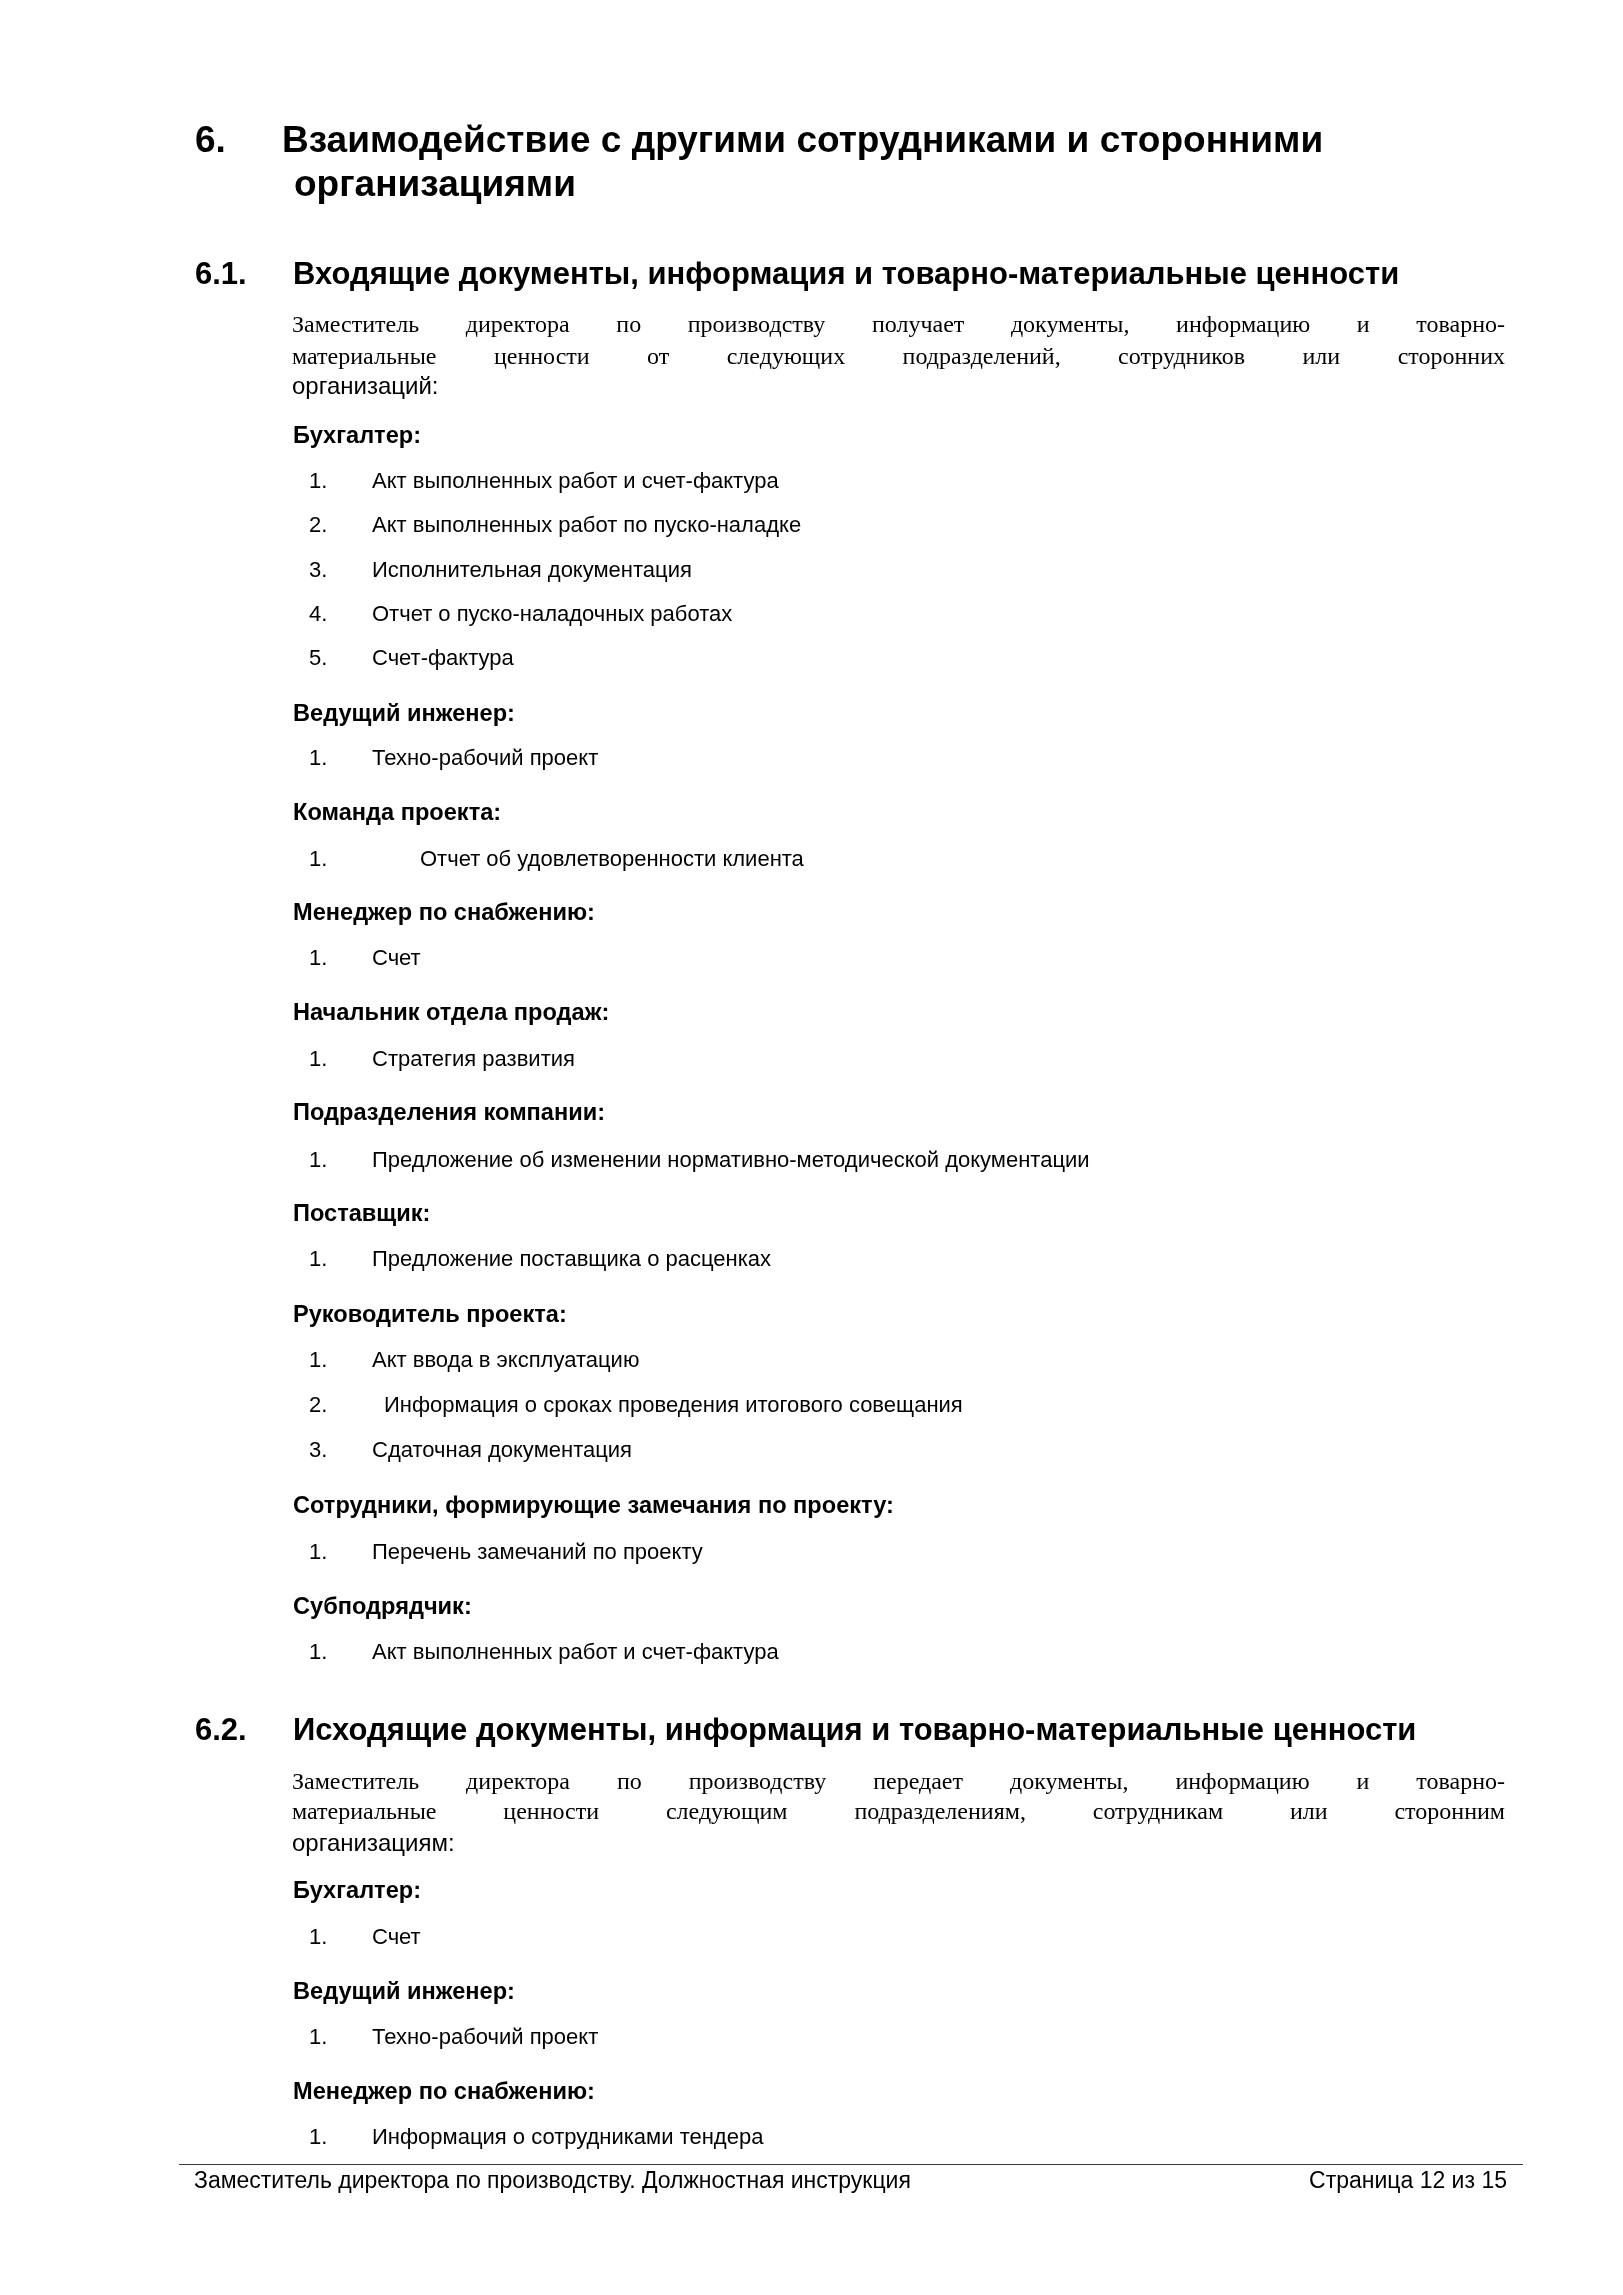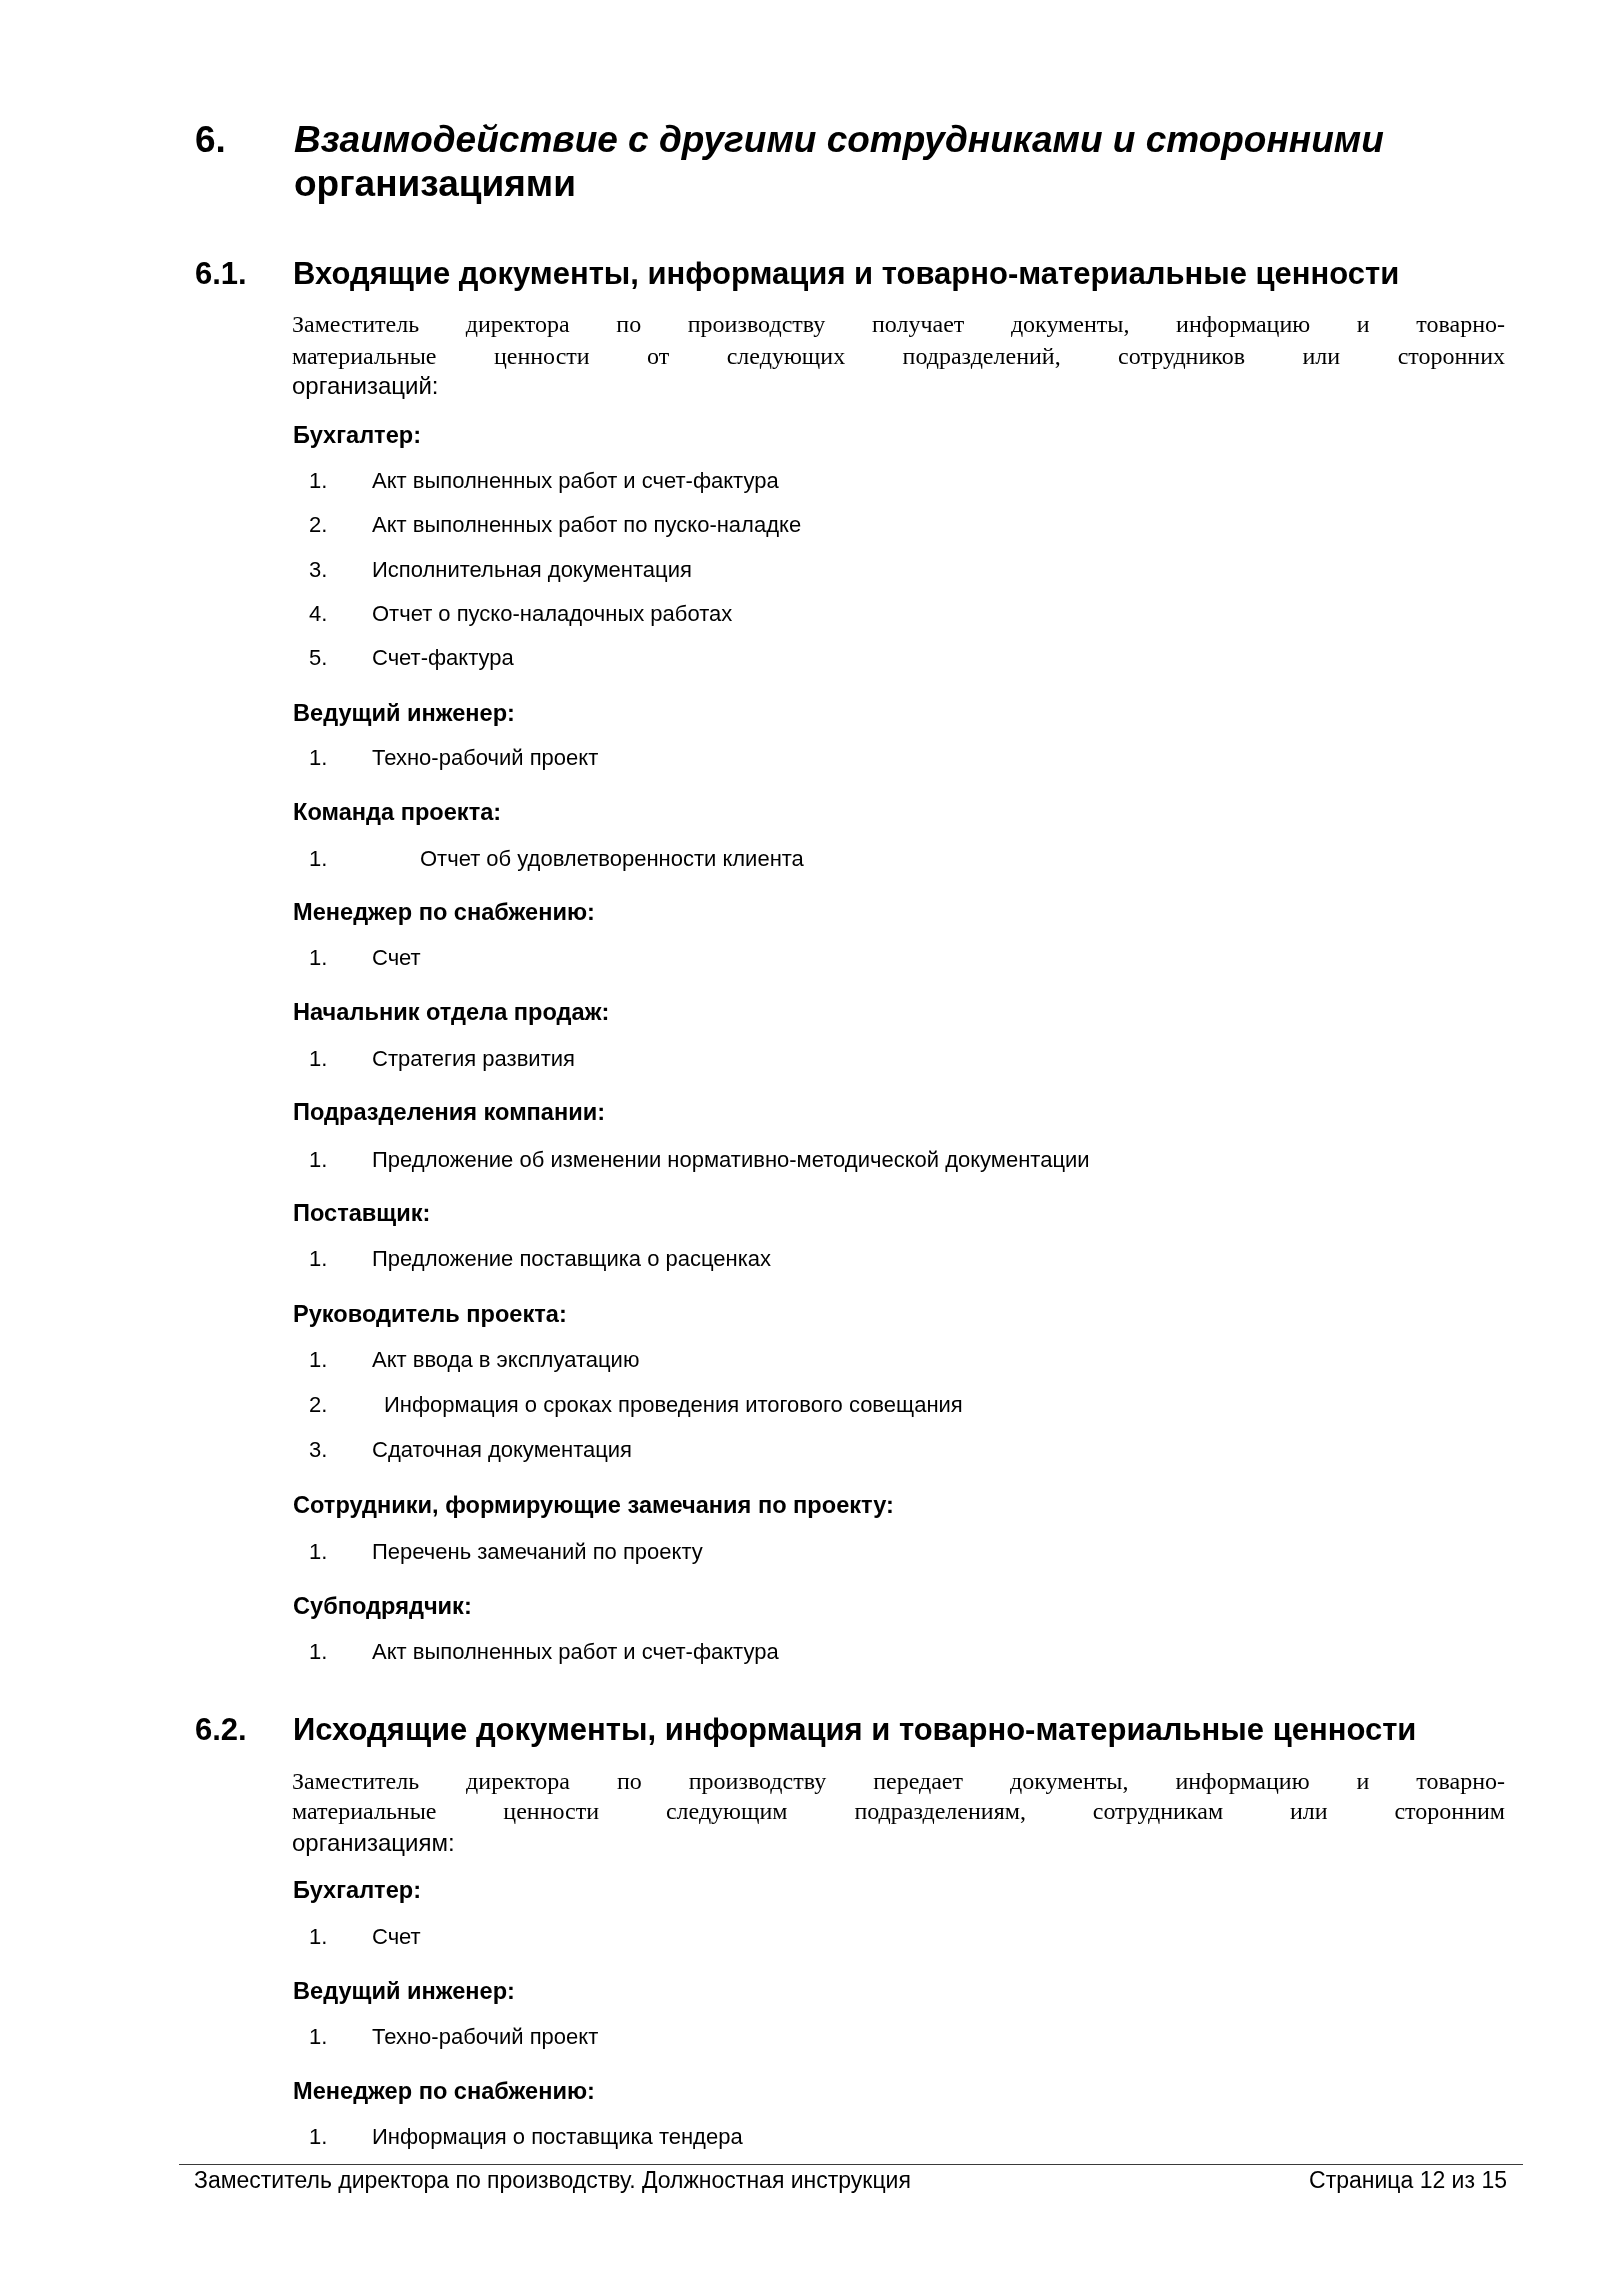--- a/index.html
+++ b/index.html
@@ -12,21 +12,21 @@
   .item { font-size: 22px; }
   .para { font-size: 24px; }
   .para-justify { text-align: justify; text-align-last: justify; width: 1213px; white-space: normal; font-family: Liberation Serif, serif; }
   .foot { font-size: 23px; text-align: right; }
   .rule { position: absolute; left: 179px; width: 1344px; height: 1.3px; background: #3a3a3a; }
 </style>
 </head>
 <body>
 
 <div class="ln h1" style="top: 121px; left: 195px;">6.</div>
-<div class="ln h1" style="top: 121px; left: 294px; font-style: italic;">Взаимодействие с другими сотрудниками и сторонними</div>
+<div class="ln h1" style="top: 121px; left: 282px;">Взаимодействие с другими сотрудниками и сторонними</div>
 <div class="ln h1" style="top: 165px; left: 294px;">организациями</div>
 
 <div class="ln h2" style="top: 258px; left: 195px;">6.1.</div>
 <div class="ln h2" style="top: 258px; left: 293px;">Входящие документы, информация и товарно-материальные ценности</div>
 <div class="ln para para-justify" style="top: 312px; left: 292px;">Заместитель директора по производству получает документы, информацию и товарно-</div>
 <div class="ln para para-justify" style="top: 344px; left: 292px;">материальные ценности от следующих подразделений, сотрудников или сторонних</div>
 <div class="ln para" style="top: 374px; left: 292px;">организаций:</div>
 
 <div id="groups-0">
     <div>
@@ -143,21 +143,21 @@
       <div class="ln grp" style="top: 1980px; left: 293px;">Ведущий инженер:</div>
       <div>
         <div class="ln item" style="top: 2026px; left: 309px;">1.</div>
         <div class="ln item" style="top: 2026px; left: 372px;">Техно-рабочий проект</div>
       </div>
     </div>
     <div>
       <div class="ln grp" style="top: 2080px; left: 293px;">Менеджер по снабжению:</div>
       <div>
         <div class="ln item" style="top: 2126px; left: 309px;">1.</div>
-        <div class="ln item" style="top: 2126px; left: 372px;">Информация о поставщика тендера</div>
+        <div class="ln item" style="top: 2126px; left: 372px;">Информация о сотрудниками тендера</div>
       </div>
     </div>
   </div>
 
 <div class="rule" style="top:2164px;"></div>
 <div class="ln foot" style="top: 2169px; left: 194px;">Заместитель директора по производству. Должностная инструкция</div>
 <div class="ln foot" style="top: 2169px; right: 116px;">Страница 12 из 15</div>
 
 
 </body></html>

